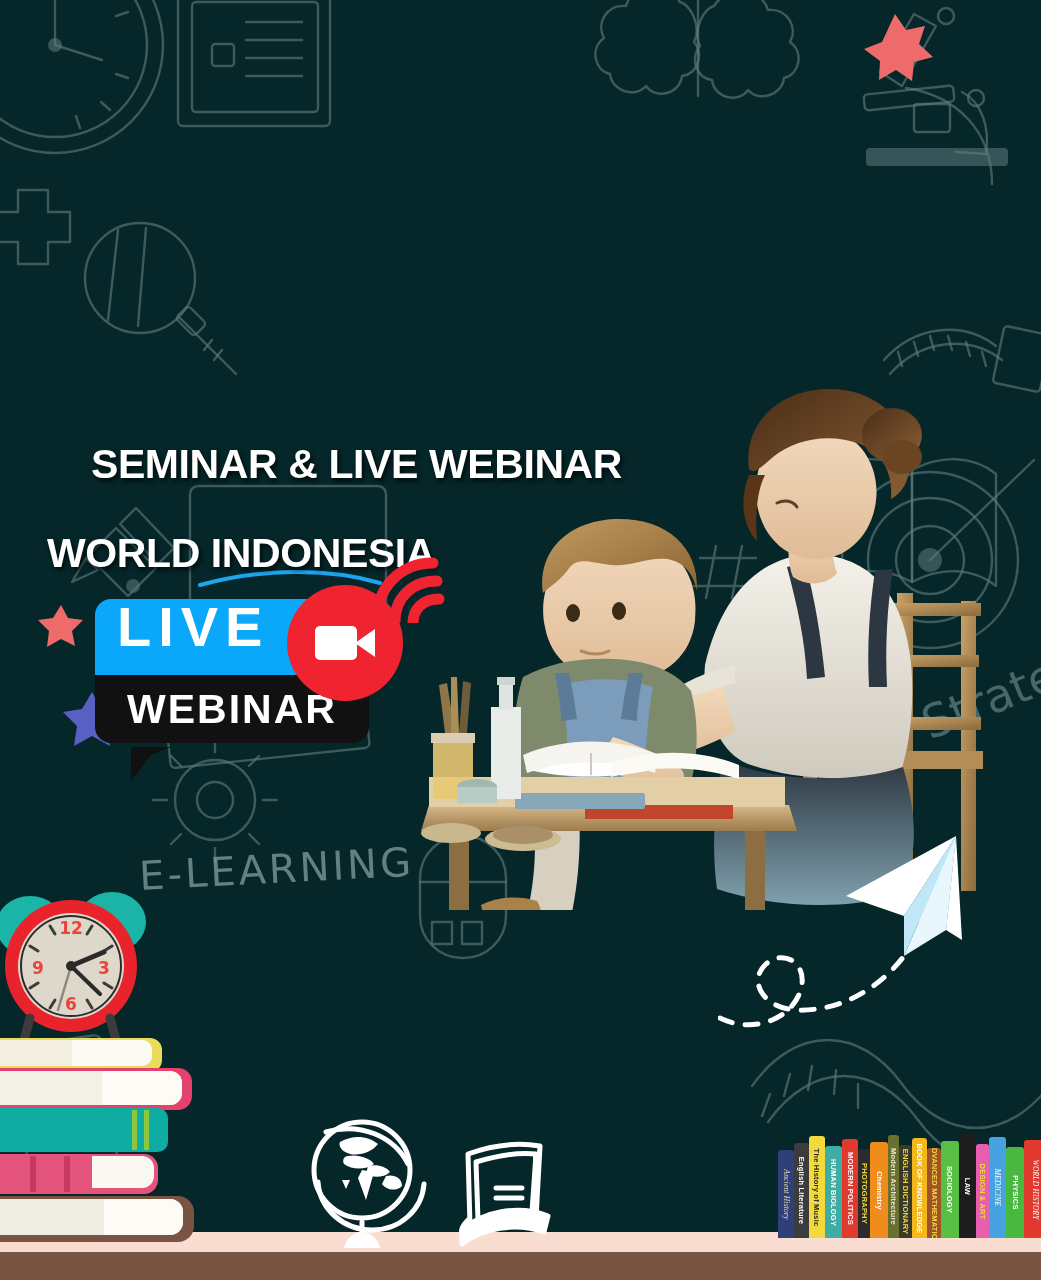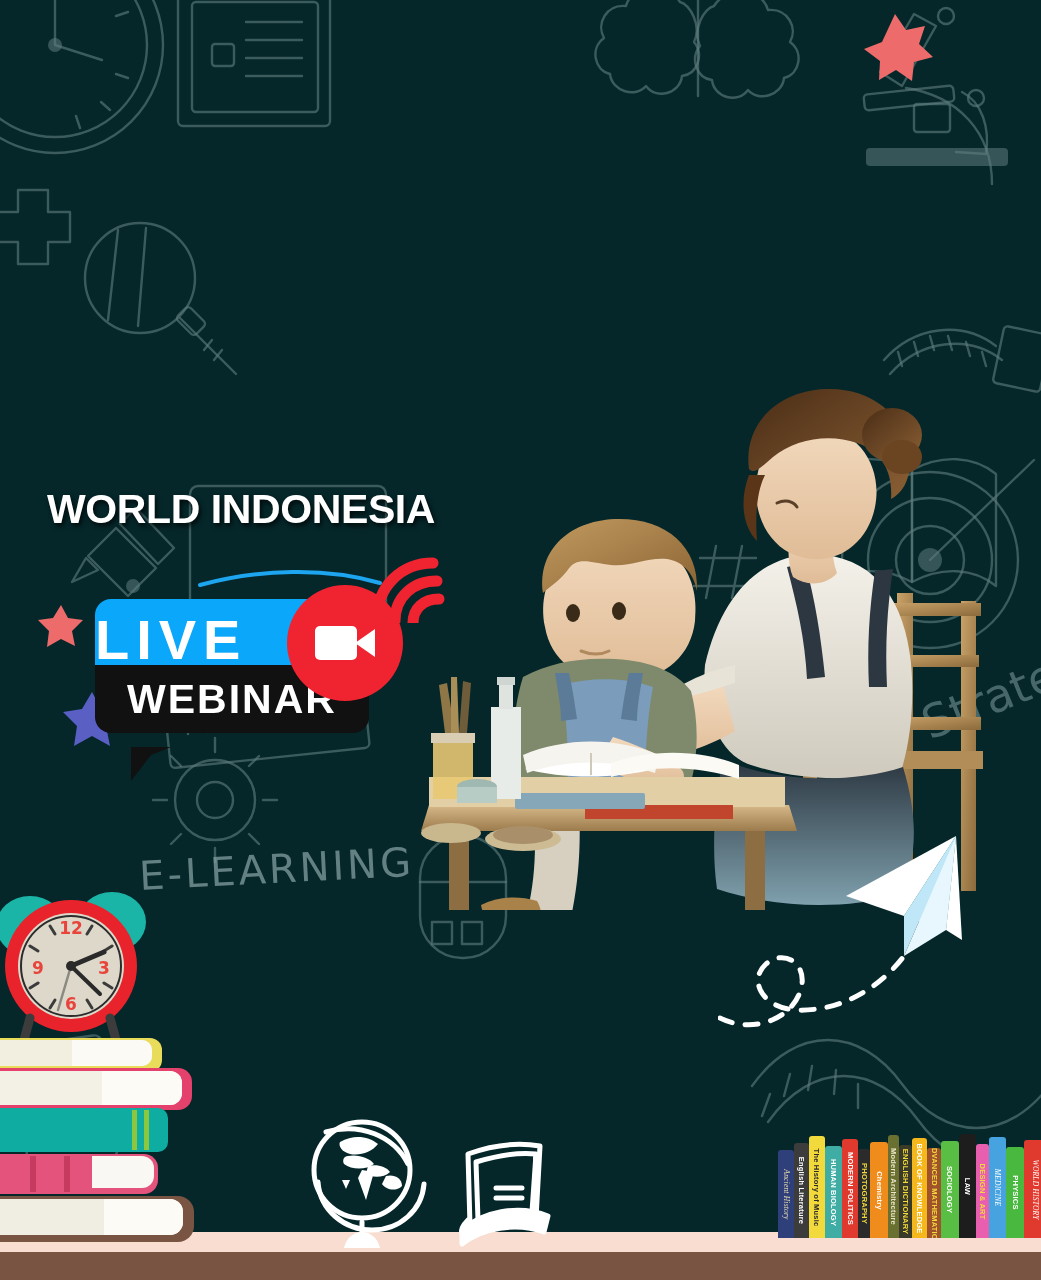--- a/index.html
+++ b/index.html
@@ -40,27 +40,27 @@
     text-shadow:2px 3px 5px rgba(0,0,0,.75);
     white-space:pre;
   }
   .headline .l2 { display:block; }
 
   
   .badge { position:absolute; left:95px; top:585px; z-index:7; width:330px; height:185px; }
   .badge-blue {
     position:absolute; left:0; top:14px; width:274px; height:82px;
     background:#0aa7fa; border-radius:16px 16px 0 0;
-    display:flex; align-items:center; 
+    display:flex; padding-left:22px;
   }
   .badge-blue span {
     color:#ffffff; font-weight:bold; font-size:56px; letter-spacing:7px; line-height:1;
   }
   .badge-black {
-    position:absolute; left:0; top:80px; width:274px; height:68px;
+    position:absolute; left:0; top:90px; width:274px; height:68px;
     background:#111111; border-radius:0 0 16px 16px;
     display:flex; align-items:center; justify-content:center;
   }
   .badge-black span {
     color:#ffffff; font-weight:bold; font-size:41px; letter-spacing:2px; line-height:1;
   }
   .badge-tail {
     position:absolute; left:36px; top:162px; width:0; height:0;
     border-left:20px solid #111111; border-top:8px solid #111111;
     border-bottom:26px solid transparent; border-right:20px solid transparent;
@@ -365,20 +365,21 @@
         <path d="M52 422 h40 v16 h-40 Z" fill="#b6ccc4"></path>
 
         <ellipse cx="46" cy="468" rx="30" ry="10" fill="#c9b78e"></ellipse>
         <ellipse cx="118" cy="474" rx="38" ry="12" fill="#cdbb94"></ellipse>
         <ellipse cx="118" cy="470" rx="30" ry="9" fill="#a9906a"></ellipse>
       </g>
     </svg>
   </div>
 
   <div class="headline">
+    <span>SEMINAR &amp; LIVE WEBINAR</span>
     <span class="l2">WORLD INDONESIA</span>
   </div>
 
   <div class="star" style="left:38px; top:603px;">
     <svg width="46" height="46" viewBox="0 0 46 46" xmlns="http://www.w3.org/2000/svg">
       <path d="M23 2 l7 13 l15 2 l-11 11 l3 15 l-14 -7 l-14 8 l2 -16 l-11 -11 l15 -2 Z" fill="#ee6b6b"></path>
     </svg>
   </div>
   <div class="star" style="left:62px; top:690px;">
     <svg width="60" height="60" viewBox="0 0 60 60" xmlns="http://www.w3.org/2000/svg">

